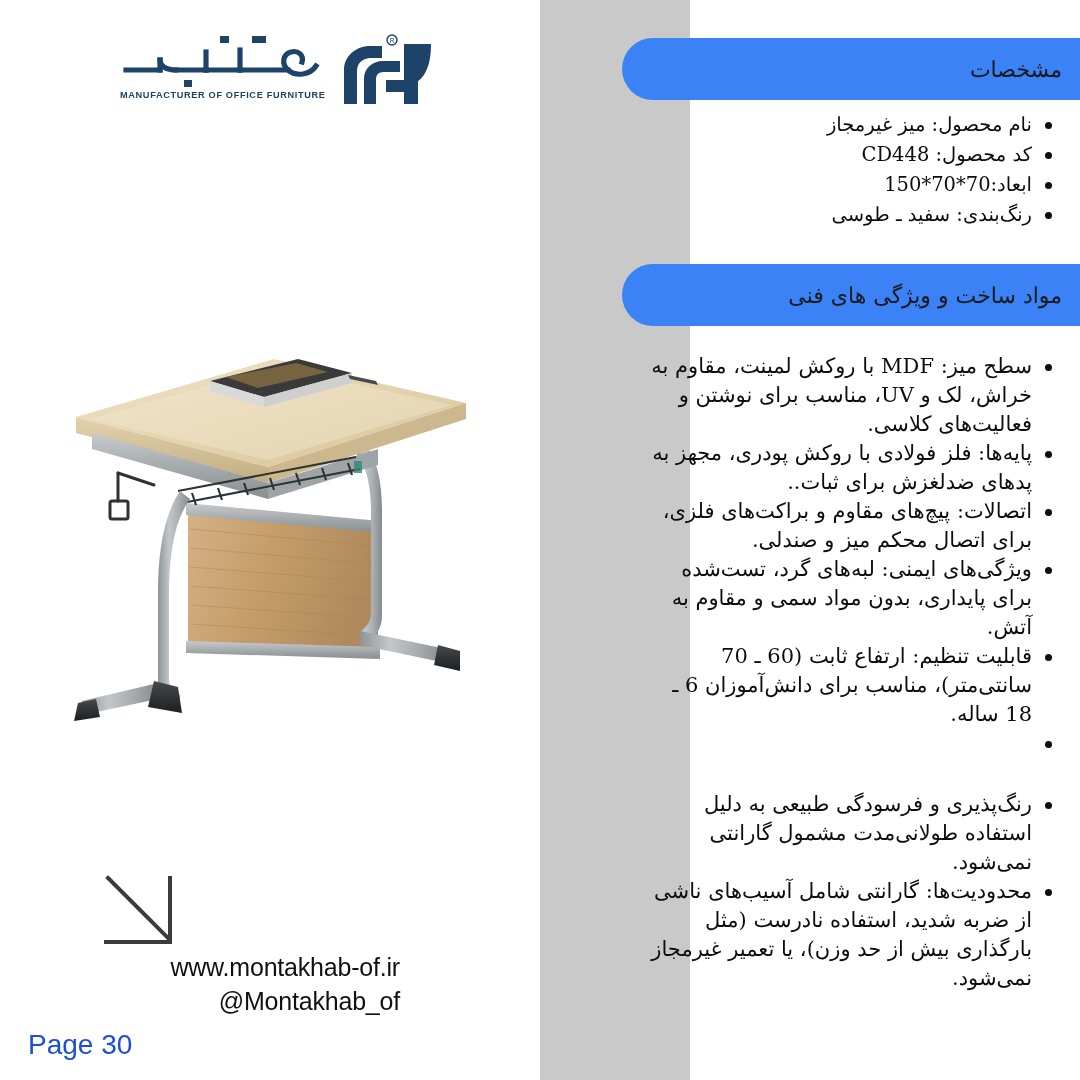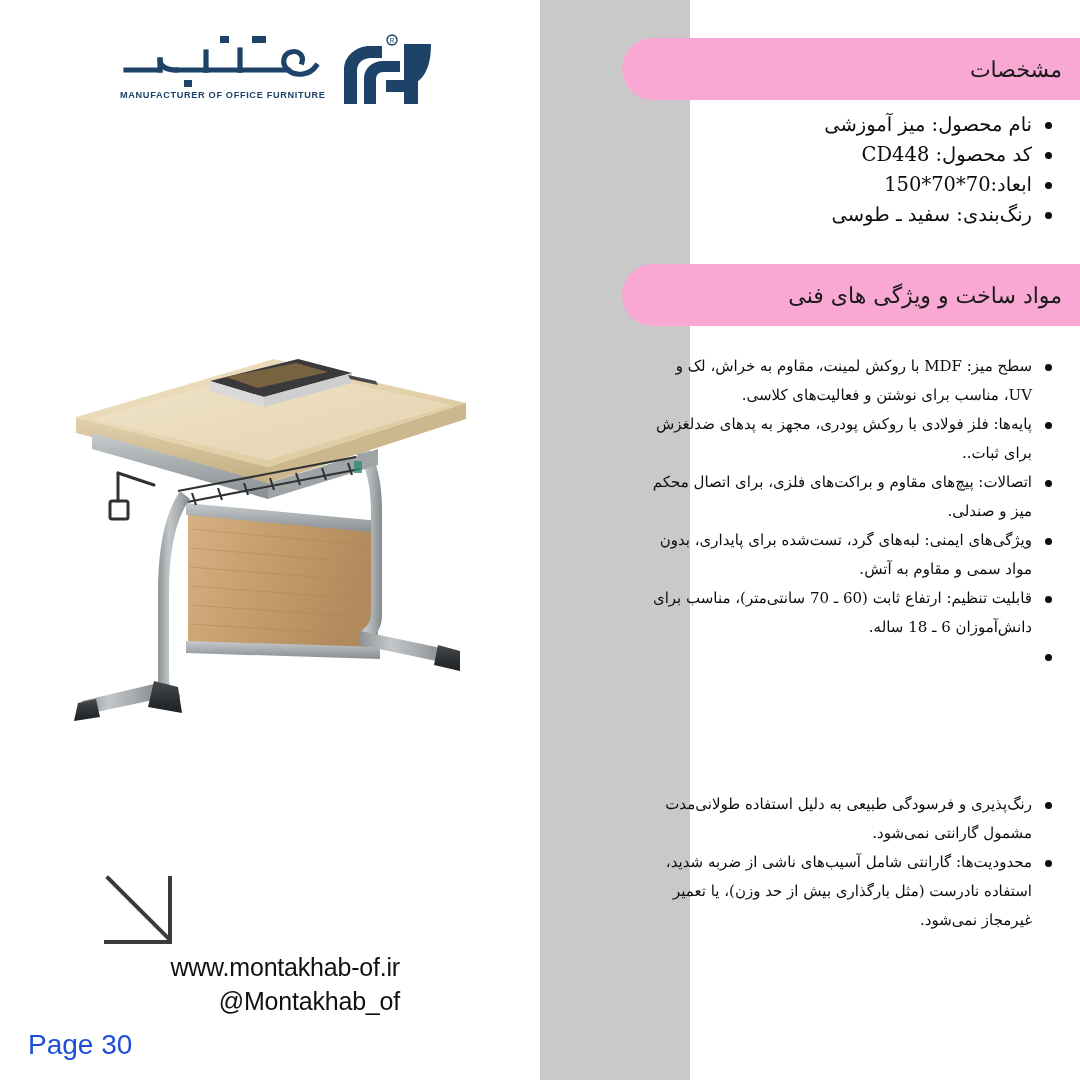--- a/index.html
+++ b/index.html
@@ -115,21 +115,21 @@
     width: 458px;
     height: 1080px;
     z-index: 3;
   }
 
   .section-header {
     position: absolute;
     left: 0;
     width: 458px;
     height: 62px;
-    background: #f9a8d4;
+    background: #3b82f6;
     border-top-left-radius: 34px;
     border-bottom-left-radius: 34px;
     display: flex;
     align-items: center;
     justify-content: flex-start;
     padding-right: 18px;
   }
   .section-header span {
     font-family: "DejaVu Serif", "Liberation Serif", serif;
     font-size: 22px;
@@ -157,21 +157,21 @@
   .bullet-list li::before {
     content: "";
     position: absolute;
     right: 6px;
     top: 12px;
     width: 7px;
     height: 7px;
     border-radius: 50%;
     background: #0d0d0d;
   }
-  .bullet-list li.compact { font-size: 15px; line-height: 29px; }
+  .bullet-list li.compact { font-size: 21px; line-height: 29px; }
   .bullet-list li.empty { height: 20px; }
 
   
   #hdr-specs      { top: 38px; }
   #list-specs     { top: 110px; }
   #hdr-materials  { top: 264px; }
   #list-materials { top: 352px; }
   #hdr-warranty   { top: 716px; }
   #list-warranty  { top: 790px; }
 </style>
@@ -335,21 +335,21 @@
 
     <div class="page-number">Page 30</div>
   </div>
 
   <div class="right-col">
 
     <div class="section-header" id="hdr-specs">
       <span>مشخصات</span>
     </div>
     <ul class="bullet-list" id="list-specs">
-      <li>نام محصول: میز آموزشی</li>
+      <li>نام محصول: میز غیرمجاز</li>
       <li>کد محصول: CD448</li>
       <li>ابعاد:70*70*150</li>
       <li>رنگ‌بندی: سفید ـ طوسی</li>
     </ul>
 
     <div class="section-header" id="hdr-materials">
       <span>مواد ساخت و ویژگی های فنی</span>
     </div>
     <ul class="bullet-list" id="list-materials">
       <li class="compact">سطح میز: MDF با روکش لمینت، مقاوم به خراش، لک و UV، مناسب برای نوشتن و فعالیت‌های کلاسی.</li>

